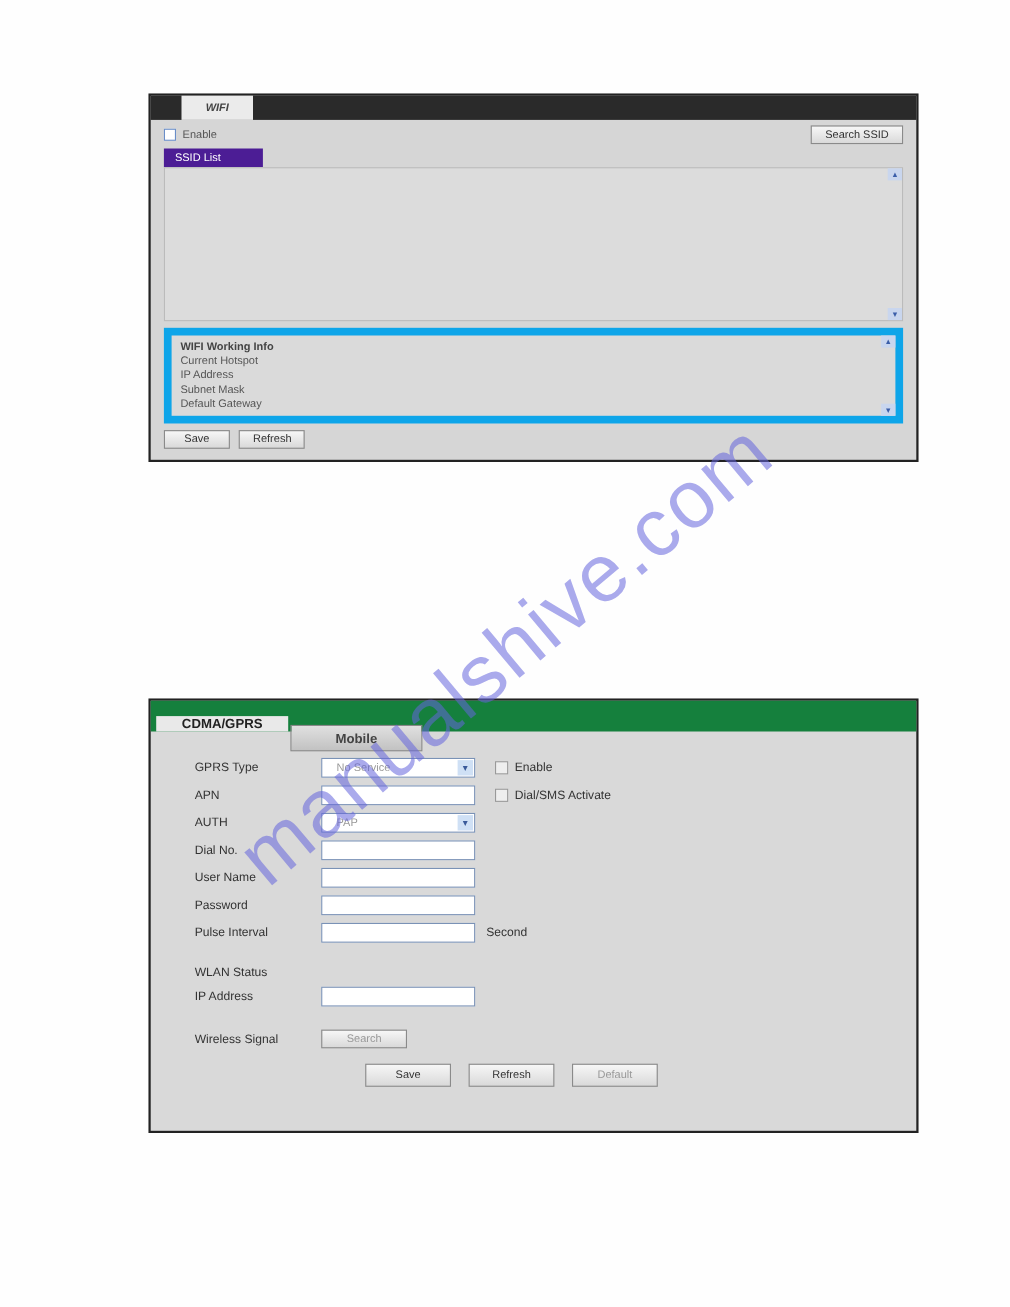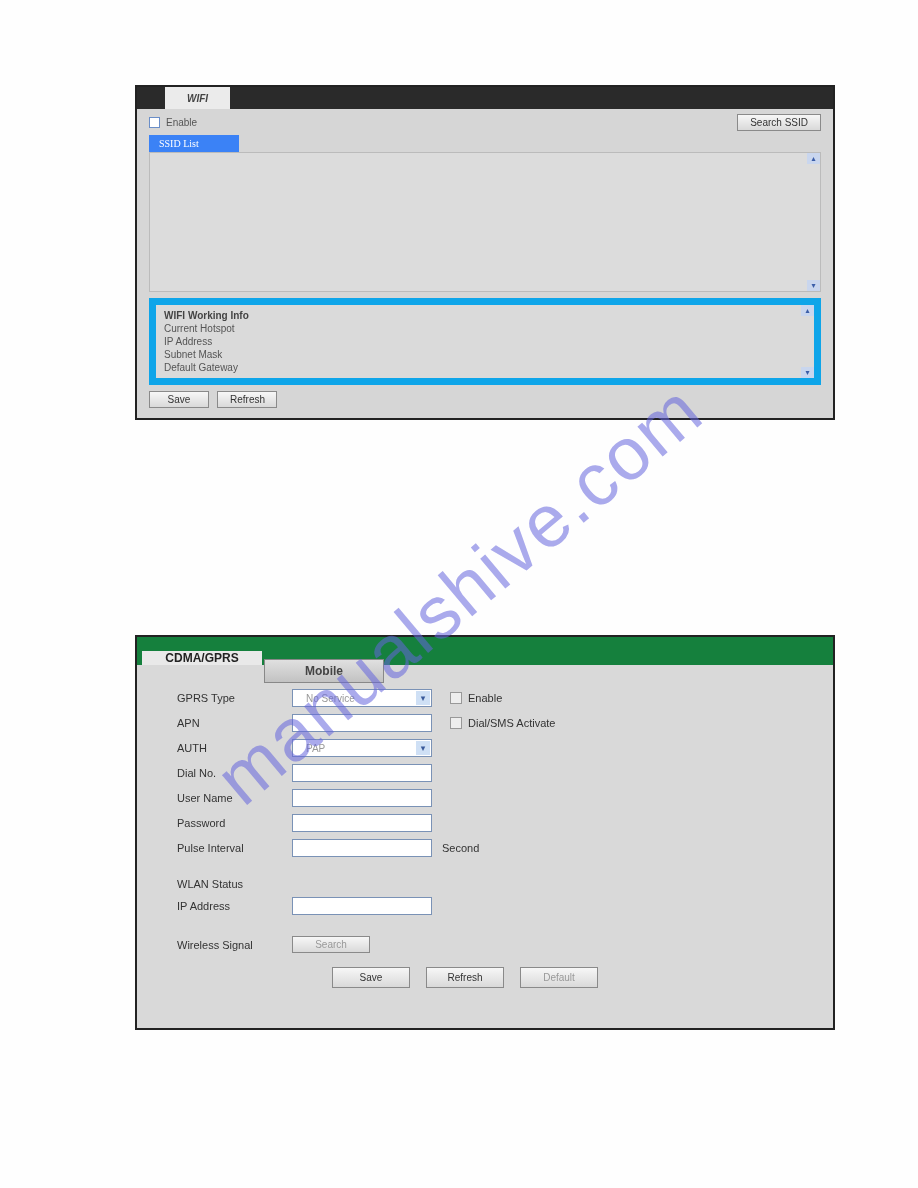--- a/index.html
+++ b/index.html
@@ -75,26 +75,25 @@
     font-size: 10px;
     color: #333;
     padding: 2px 12px;
     cursor: pointer;
   }
   .btn.disabled { color: #999; }
 
   .ssid-tab-wrap { padding: 0 12px; }
   .ssid-tab {
     width: 90px;
-    background: #3b82f6;
+    background: #4c1d95;
     color: #fff;
     font-size: 10px;
     padding: 3px 10px;
     display: inline-block;
-    font-family: Liberation Serif, serif;
   }
   .tbl-head {
     background: #888;
     color: #fff;
     font-size: 10px;
     display: flex;
     padding: 2px 0;
     margin: 0 12px;
   }
   .tbl-head > div { text-align: center; }

